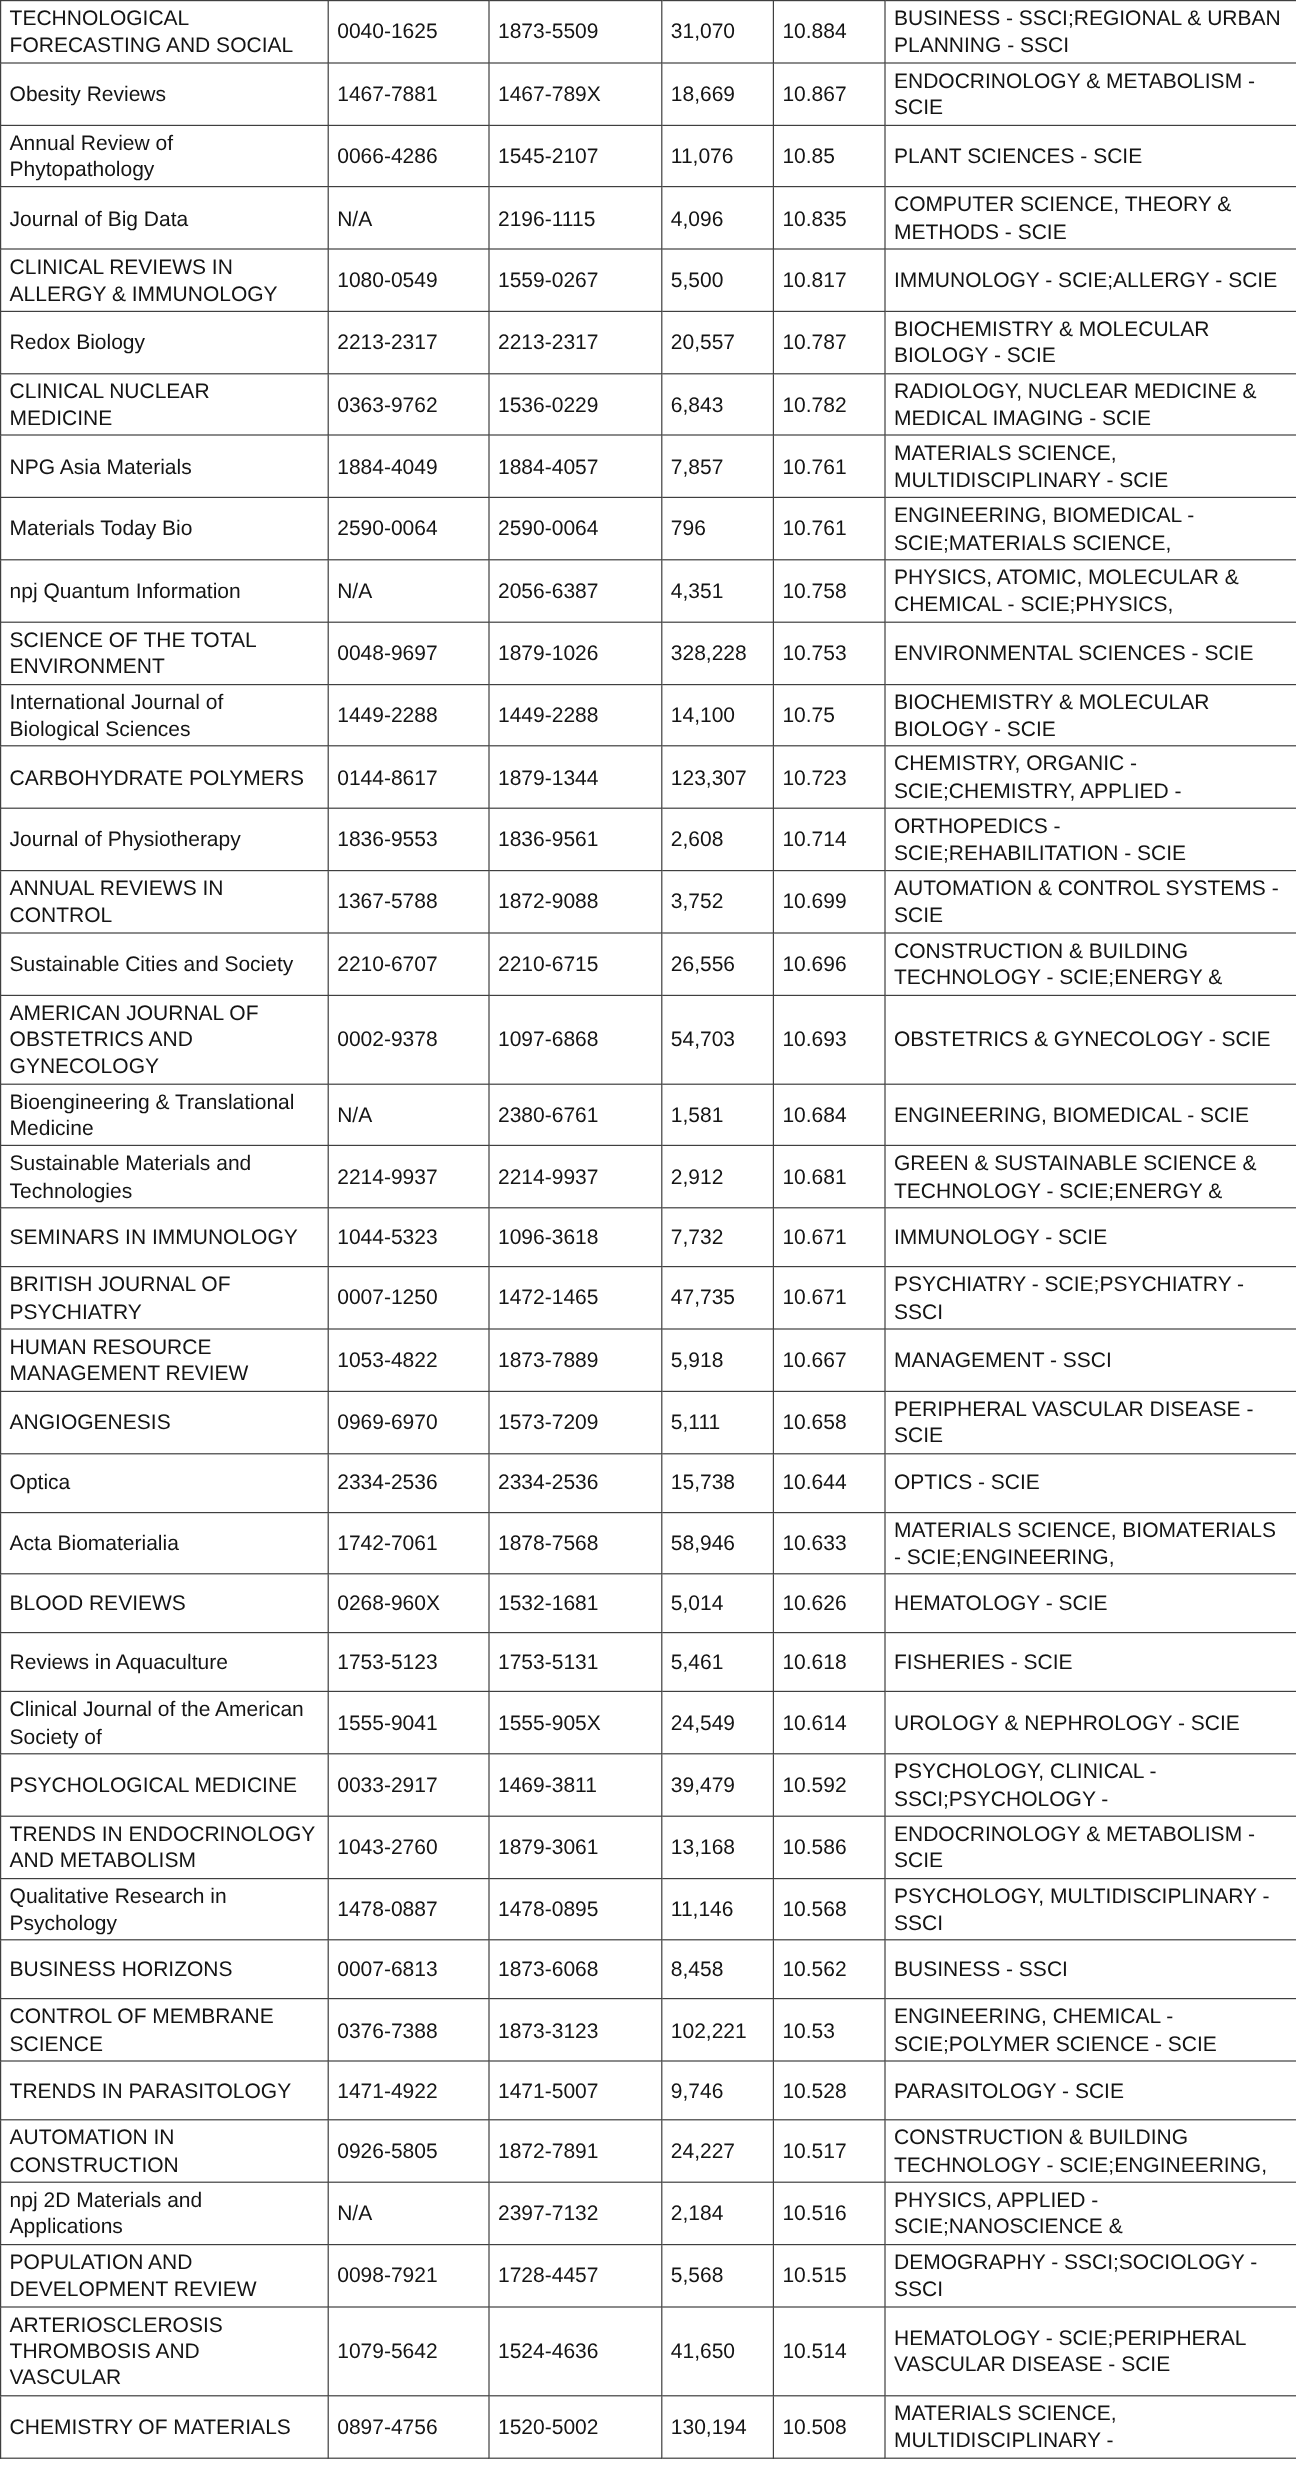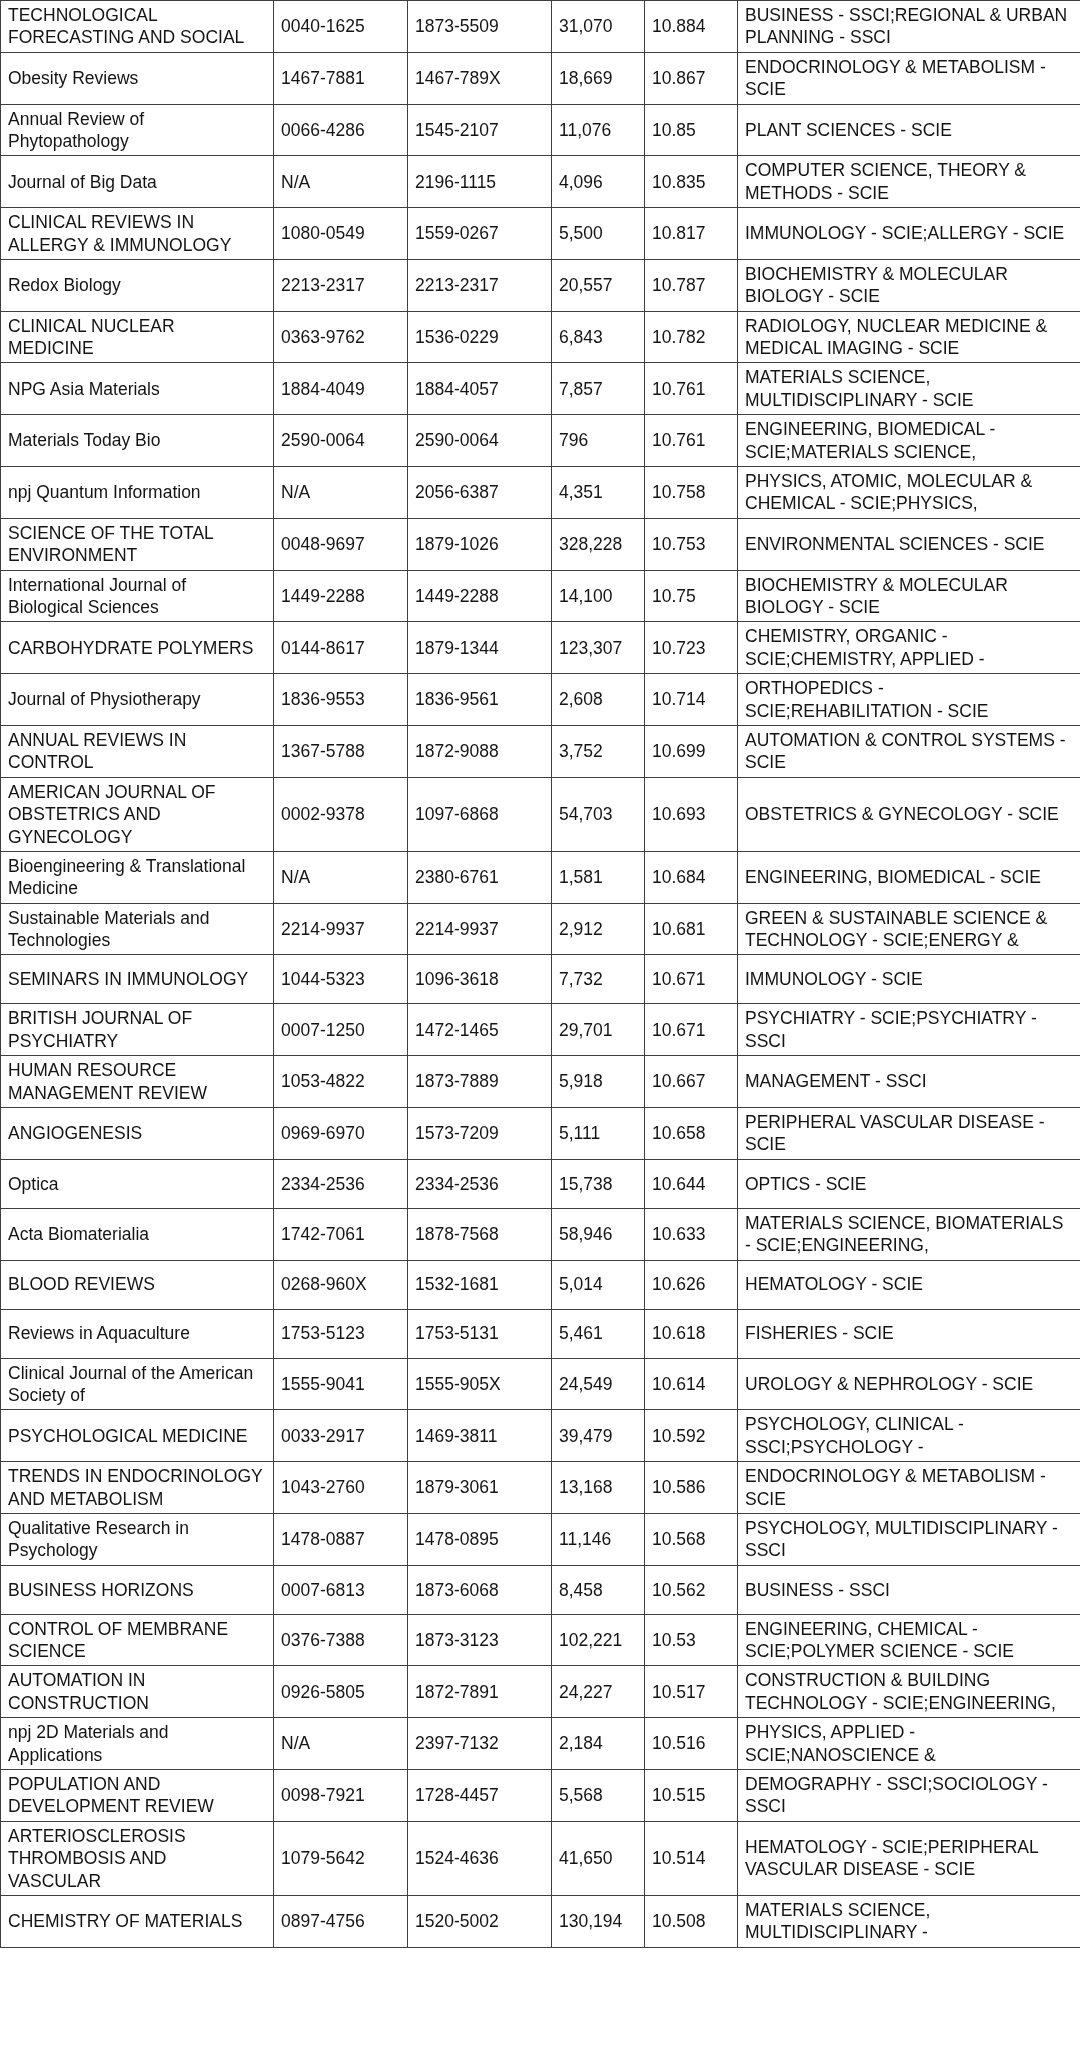--- a/index.html
+++ b/index.html
@@ -167,20 +167,28 @@
         </tr>
         <tr>
           <td>ANNUAL REVIEWS IN CONTROL</td>
           <td>1367-5788</td>
           <td>1872-9088</td>
           <td>3,752</td>
           <td>10.699</td>
           <td>AUTOMATION &amp; CONTROL SYSTEMS - SCIE</td>
         </tr>
         <tr>
+          <td>Sustainable Cities and Society</td>
+          <td>2210-6707</td>
+          <td>2210-6715</td>
+          <td>26,556</td>
+          <td>10.696</td>
+          <td>CONSTRUCTION &amp; BUILDING TECHNOLOGY - SCIE;ENERGY &amp;</td>
+        </tr>
+        <tr>
           <td>AMERICAN JOURNAL OF OBSTETRICS AND GYNECOLOGY</td>
           <td>0002-9378</td>
           <td>1097-6868</td>
           <td>54,703</td>
           <td>10.693</td>
           <td>OBSTETRICS &amp; GYNECOLOGY - SCIE</td>
         </tr>
         <tr>
           <td>Bioengineering &amp; Translational Medicine</td>
           <td>N/A</td>
@@ -202,21 +210,21 @@
           <td>1044-5323</td>
           <td>1096-3618</td>
           <td>7,732</td>
           <td>10.671</td>
           <td>IMMUNOLOGY - SCIE</td>
         </tr>
         <tr>
           <td>BRITISH JOURNAL OF PSYCHIATRY</td>
           <td>0007-1250</td>
           <td>1472-1465</td>
-          <td>29,701</td>
+          <td>47,735</td>
           <td>10.671</td>
           <td>PSYCHIATRY - SCIE;PSYCHIATRY - SSCI</td>
         </tr>
         <tr>
           <td>HUMAN RESOURCE MANAGEMENT REVIEW</td>
           <td>1053-4822</td>
           <td>1873-7889</td>
           <td>5,918</td>
           <td>10.667</td>
           <td>MANAGEMENT - SSCI</td>
@@ -303,20 +311,28 @@
         </tr>
         <tr>
           <td>CONTROL OF MEMBRANE SCIENCE</td>
           <td>0376-7388</td>
           <td>1873-3123</td>
           <td>102,221</td>
           <td>10.53</td>
           <td>ENGINEERING, CHEMICAL - SCIE;POLYMER SCIENCE - SCIE</td>
         </tr>
         <tr>
+          <td>TRENDS IN PARASITOLOGY</td>
+          <td>1471-4922</td>
+          <td>1471-5007</td>
+          <td>9,746</td>
+          <td>10.528</td>
+          <td>PARASITOLOGY - SCIE</td>
+        </tr>
+        <tr>
           <td>AUTOMATION IN CONSTRUCTION</td>
           <td>0926-5805</td>
           <td>1872-7891</td>
           <td>24,227</td>
           <td>10.517</td>
           <td>CONSTRUCTION &amp; BUILDING TECHNOLOGY - SCIE;ENGINEERING,</td>
         </tr>
         <tr>
           <td>npj 2D Materials and Applications</td>
           <td>N/A</td>

